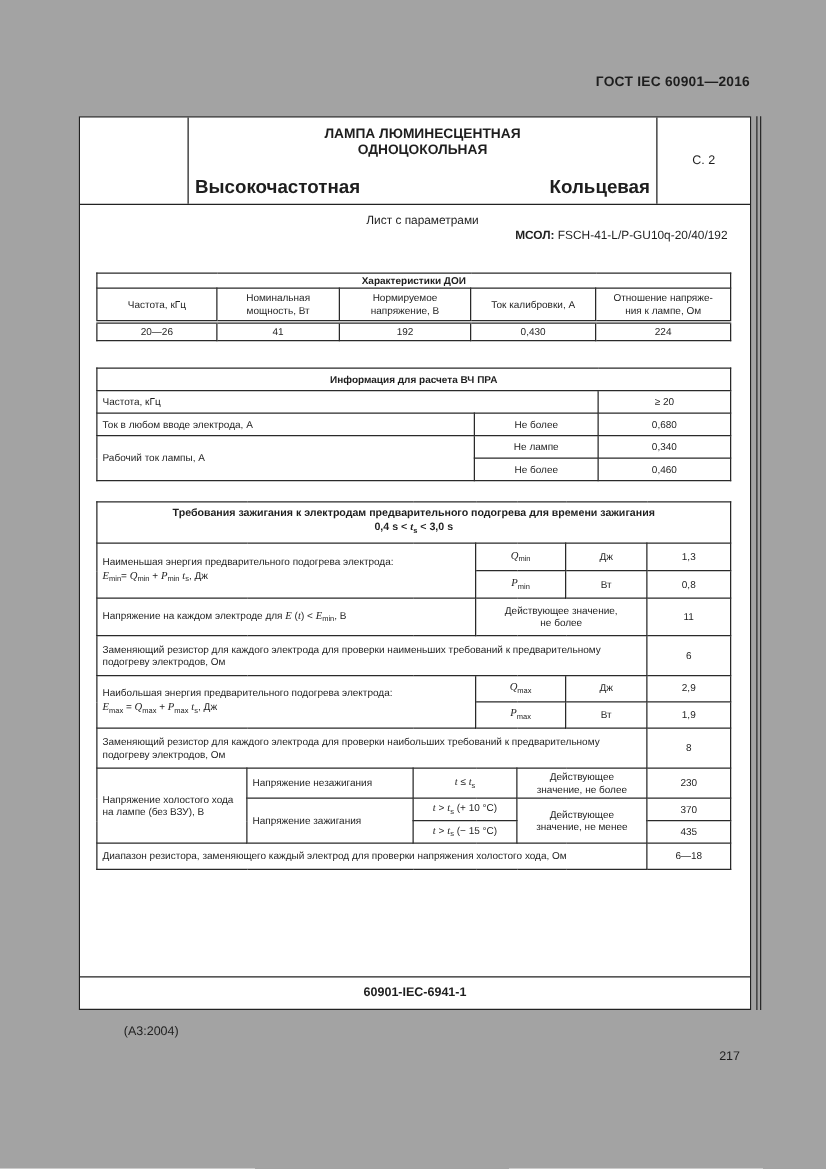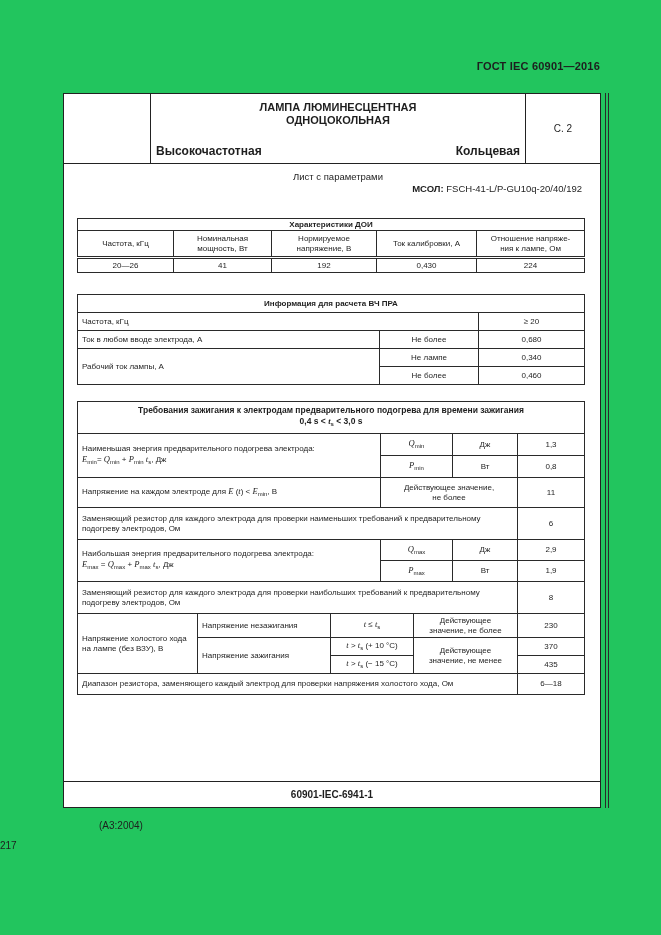--- a/index.html
+++ b/index.html
@@ -2,21 +2,21 @@
 <html><head>
 <meta charset="utf-8">
 <style>
   * { box-sizing: border-box; margin: 0; padding: 0; }
   html,body { background: #ffffff; }
   body {
     width: 661px; height: 935px; position: relative;
     font-family: "Liberation Sans", sans-serif;
     color: #1e1e1e;
   }
-  .page { position: absolute; inset: 0; background: #22c55e; }
+  .page { position: absolute; inset: 0; background: #a3a3a3; }
 
   .doc-code {
     position: absolute; top: 60px; left: 0; width: 600px;
     text-align: right; font-weight: bold; font-size: 11px; letter-spacing: .2px;
   }
 
   .frame {
     position: absolute; left: 63px; top: 93px; width: 538px; height: 715px;
     border: 1.5px solid #222; background: #fff;
   }
@@ -27,21 +27,21 @@
 
   
   .titleblock { position: absolute; left: 0; top: 0; right: 0; height: 70px; border-bottom: 1.5px solid #222; }
   .tb-left  { position: absolute; left: 0; top: 0; bottom: 0; width: 87px; border-right: 1.5px solid #222; }
   .tb-right { position: absolute; right: 0; top: 0; bottom: 0; width: 75px; border-left: 1.5px solid #222;
               display: flex; align-items: center; justify-content: center; font-size: 10px; }
   .tb-center { position: absolute; left: 87px; right: 75px; top: 0; bottom: 0; text-align: center; padding-top: 7px; }
   .tb-l1, .tb-l2 { font-weight: bold; font-size: 11px; line-height: 13px; }
   .tb-l3 { font-size: 9.5px; line-height: 12px; margin-top: 44px; }
   .tb-row { position: absolute; left: 5px; right: 5px; bottom: 5px;
-            display: flex; justify-content: space-between; font-weight: bold; font-size: 12px; }
+            display: flex; justify-content: space-between; font-weight: bold; font-size: 15px; }
 
   .mcol-line { position: absolute; top: 89px; right: 18px; font-size: 9.5px; }
   .mcol-line b { font-weight: bold; }
 
   
   table.t { border-collapse: collapse; table-layout: fixed; position: absolute; left: 13px; background: #fff; padding-left: 29px; }
   table.t { border: 1.5px solid #2a2a2a; }
   table.t td { border: 1px solid #2a2a2a; font-size: 8px; vertical-align: middle; padding: 1px 4px; }
   td.tt { font-weight: bold; font-size: 9px; text-align: center; padding: 2px; }
   td.ctr { text-align: center; }
@@ -64,21 +64,21 @@
   sub { font-size: 6px; font-style: normal; font-family: "Liberation Sans", sans-serif; vertical-align: -2px; }
 
   .footerband {
     position: absolute; left: 0; right: 0; top: 687px; height: 26.5px;
     border-top: 1.5px solid #222;
     display: flex; align-items: center; justify-content: center;
     font-weight: bold; font-size: 10px;
   }
 
   .amendment { position: absolute; left: 63px; top: 820px; font-size: 10px; margin-left: 36px; }
-  .pagenum { position: absolute; left: 0; width: 592px; top: 840px; text-align: left; font-size: 10px; }
+  .pagenum { position: absolute; left: 0; width: 592px; top: 840px; text-align: right; font-size: 10px; }
 </style>
 </head>
 <body>
 
 <div class="page">
 
   <div class="doc-code">ГОСТ IEC 60901—2016</div>
 
   <div class="frame">
 

